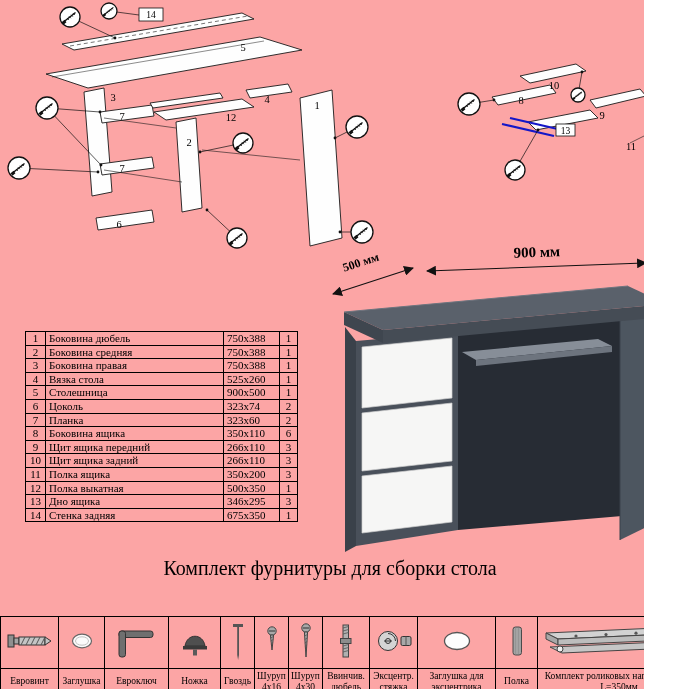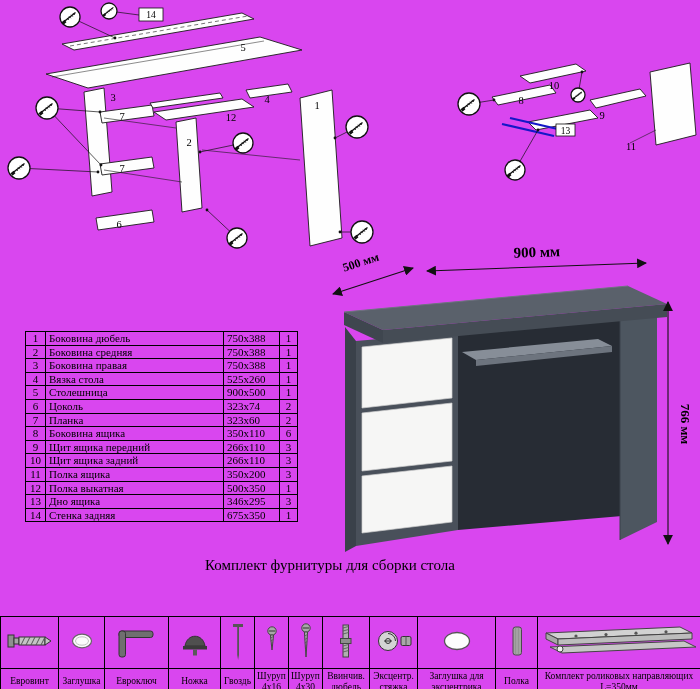--- a/index.html
+++ b/index.html
@@ -1,31 +1,31 @@
 <!DOCTYPE html>
 <html><head>
 <meta charset="utf-8">
 <style>
   *{margin:0;padding:0;box-sizing:border-box}
   html,body{width:700px;height:689px;background:#fff}
   body{font-family:"Liberation Serif",serif;color:#000}
-  .page{position:relative;width:700px;height:689px;background:#d946ef;overflow:hidden}
+  .page{position:relative;width:644px;height:689px;background:#fca5a5;overflow:hidden}
   .scene{position:absolute;left:0;top:0}
   svg text{font-family:"Liberation Serif",serif;fill:#000}
   .dlabel{font-size:10.5px}
   .dlabel-box{font-size:9.5px}
   .dim{font-weight:bold}
   .parts-table{position:absolute;left:25px;top:331px}
   .parts-table table{border-collapse:collapse}
   .parts-table td{border:1px solid #000;font-size:11px;line-height:12.6px;padding:0 3px;white-space:nowrap}
   .parts-table td.c-num{width:20px;text-align:center;padding:0 1px}
   .parts-table td.c-name{width:178px}
   .parts-table td.c-size{width:56px;text-align:left}
   .parts-table td.c-qty{width:18px;text-align:center}
-  .hw-title{position:absolute;left:0;top:557px;width:660px;text-align:center;font-size:15px}
+  .hw-title{position:absolute;left:0;top:557px;width:660px;text-align:center;font-size:20px}
   .hw-table{position:absolute;left:0;top:616px;width:700px;border-collapse:collapse;table-layout:fixed}
   .hw-table td{border:1px solid #000;text-align:center;vertical-align:middle;overflow:hidden}
   .hw-table .icon-cell{height:52px}
   .hw-table .name-cell{height:26px;font-size:9.5px;line-height:1.08;padding:1px}
   .hw-table .qty-cell{height:22px;font-size:13.5px}
 </style>
 </head>
 <body>
 
 <div class="page">

